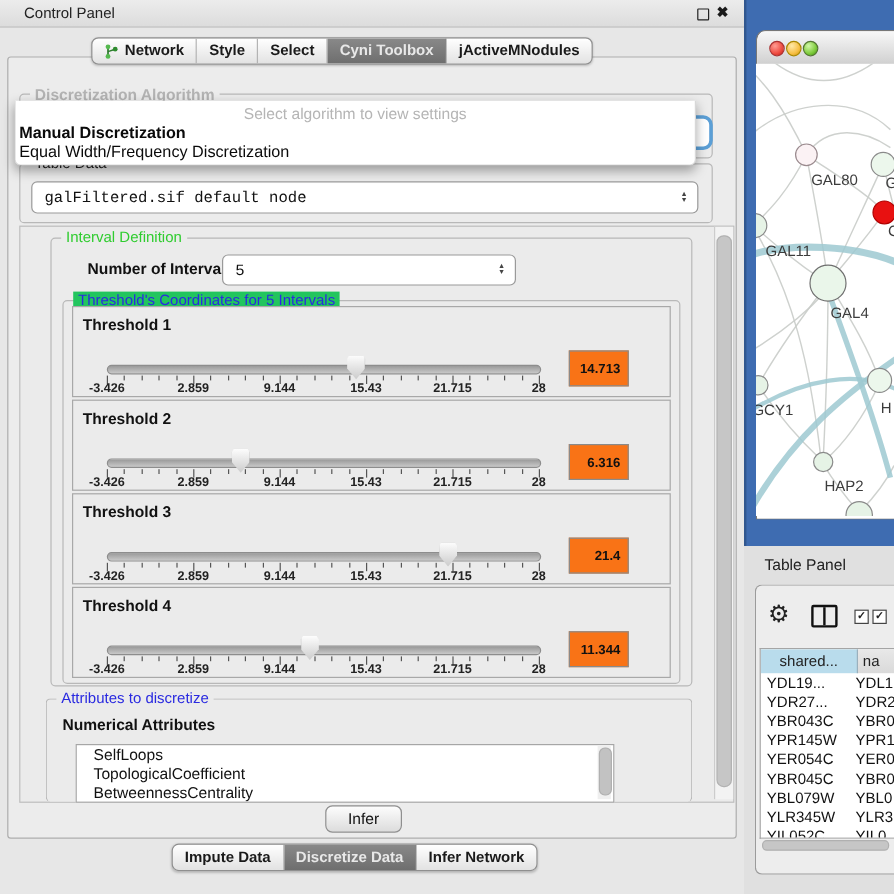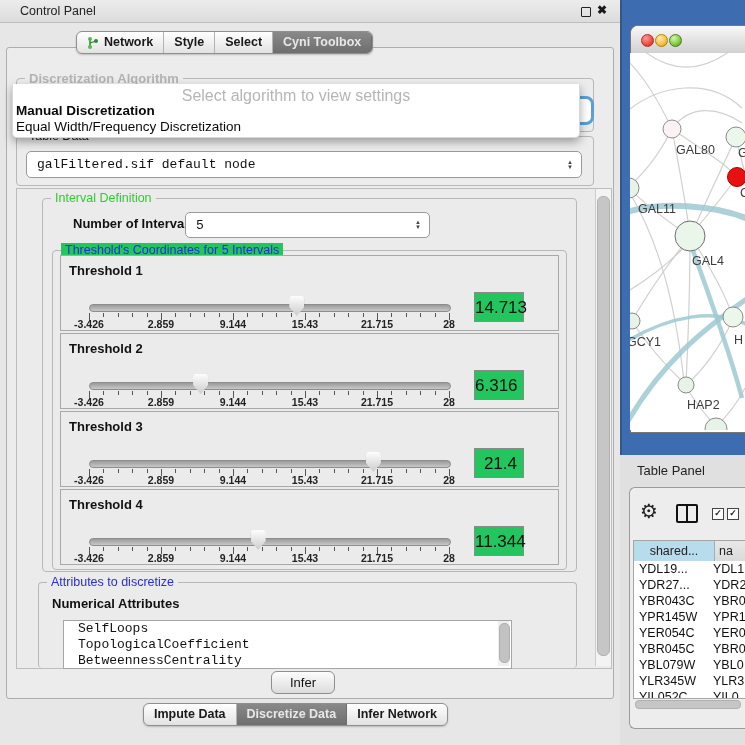--- a/index.html
+++ b/index.html
@@ -31,45 +31,45 @@
   
   .combo{position:absolute;background:#fff;border:1px solid #9a9a9a;border-radius:5px;
          display:flex;align-items:center;font-size:13px;color:#111;}
   .combo .cv{flex:1;padding-left:10px;overflow:hidden;white-space:nowrap;font-family:Liberation Mono, monospace;}
   .spin{display:flex;flex-direction:column;align-items:center;justify-content:center;
         font-size:6px;line-height:5px;color:#444;padding:0 8px;}
   
   .popup{left:12px;top:84px;width:566px;height:53px;background:#fff;z-index:30;
          border:1px solid #d8d8d8;border-top:none;border-radius:0 0 5px 5px;
          box-shadow:0 4px 10px rgba(0,0,0,.35);}
-  .popup .prompt{position:absolute;left:0;right:0;top:3px;text-align:center;color:#b5b5b5;font-size:16px;}
+  .popup .prompt{position:absolute;left:0;right:0;top:3px;text-align:center;color:#b5b5b5;font-size:13px;}
   .popup .opt1{position:absolute;left:3px;top:19px;font-size:13.5px;font-weight:700;color:#0a0a0a;}
   .popup .opt2{position:absolute;left:3px;top:35px;font-size:13.5px;color:#0a0a0a;}
   .focusring{left:300px;top:96px;width:288px;height:23px;border:3px solid #5b9fd6;border-radius:8px;
              background:#fff;z-index:5;}
   
   .scrollarea{left:16px;top:188px;width:594px;height:479px;background:#ebebeb;border:1px solid #bdbdbd;}
   .vscroll{left:595px;top:189px;width:15px;height:477px;background:#f3f3f3;border-left:1px solid #cccccc;}
   .vthumb{left:597px;top:196px;width:11px;height:458px;background:#c6c6c6;border:1px solid #b2b2b2;border-radius:6px;}
   
   .th-panel{position:absolute;left:60px;width:497px;height:74px;border:1px solid #a8a8a8;background:#ebebeb;}
   .th-label{position:absolute;left:8px;top:7px;font-size:13px;font-weight:700;color:#111;}
   .track{position:absolute;top:48px;height:6px;border-radius:4px;
          background:linear-gradient(#9a9a9a,#c8c8c8);border:1px solid #8d8d8d;}
   .thumb{position:absolute;width:15px;height:20px;top:40px;
          background:linear-gradient(#fdfdfd,#cccccc);
          clip-path:polygon(12% 0,88% 0,100% 15%,100% 55%,50% 100%,0 55%,0 15%);
          filter:drop-shadow(0 0 1px #777);}
   .tick{position:absolute;width:1px;background:#555;}
   .ticklabel{position:absolute;width:56px;text-align:center;font-size:10.5px;font-weight:700;color:#222;top:62px;}
-  .valfield{position:absolute;left:413px;top:36px;width:50px;height:30px;background:#22c55e;
-            border:1px solid #8a8a8a;font-size:17px;color:#111;text-align:right;
-            line-height:30px;padding-right:6px;box-sizing:border-box;}
-  
-  .attr-list{left:63px;top:620px;width:447px;height:47px;background:#fff;border:1px solid #a6a6a6;overflow:hidden;font-family:Liberation Mono, monospace;}
+  .valfield{position:absolute;left:413px;top:36px;width:50px;height:30px;background:#f97316;
+            border:1px solid #8a8a8a;font-size:11px;color:#111;text-align:right;
+            line-height:30px;padding-right:6px;box-sizing:border-box;font-weight:bold;}
+  
+  .attr-list{left:63px;top:620px;width:447px;height:47px;background:#fff;border:1px solid #a6a6a6;overflow:hidden;}
   .attr-item{font-size:13px;color:#111;padding-left:14px;height:16px;line-height:16px;}
   .lscroll{left:498px;top:621px;width:11px;height:45px;background:#efefef;}
   .lthumb{position:absolute;left:1px;top:2px;width:9px;height:38px;background:#c2c2c2;border-radius:5px;border:1px solid #b0b0b0;}
   
   .btn{position:absolute;background:linear-gradient(#fdfdfd,#dcdcdc);border:1px solid #8f8f8f;
        border-radius:6px;font-size:13px;color:#111;display:flex;align-items:center;justify-content:center;}
   
   .bluebg{left:620px;top:0;width:125px;height:455px;background:#3e6cb1;border-left:2px solid #31578f;}
   .macwin{left:630px;top:25px;width:115px;height:406px;background:#fff;border:1px solid #777;
           border-right:none;border-radius:8px 0 0 0;overflow:hidden;}
@@ -126,20 +126,23 @@
         <span>Network</span>
       </div>
       <div class="seg">
         <span>Style</span>
       </div>
       <div class="seg">
         <span>Select</span>
       </div>
       <div class="seg sel">
         <span>Cyni Toolbox</span>
+      </div>
+      <div class="seg">
+        <span>jActiveMNodules</span>
       </div>
     </div>
 
   <div class="group" style="left:16px;top:78px;width:576px;height:52px;">
     <span class="group-title t-faint">Discretization Algorithm</span>
   </div>
   <div class="abs focusring"></div>
 
   <div class="abs popup">
     <div class="prompt">Select algorithm to view settings</div>

